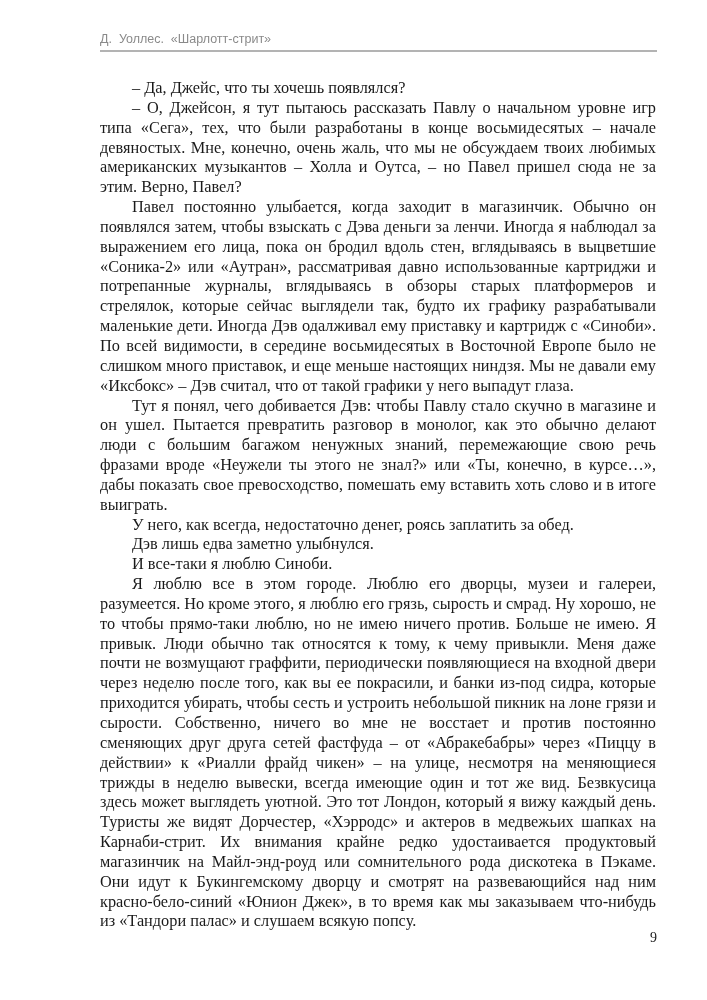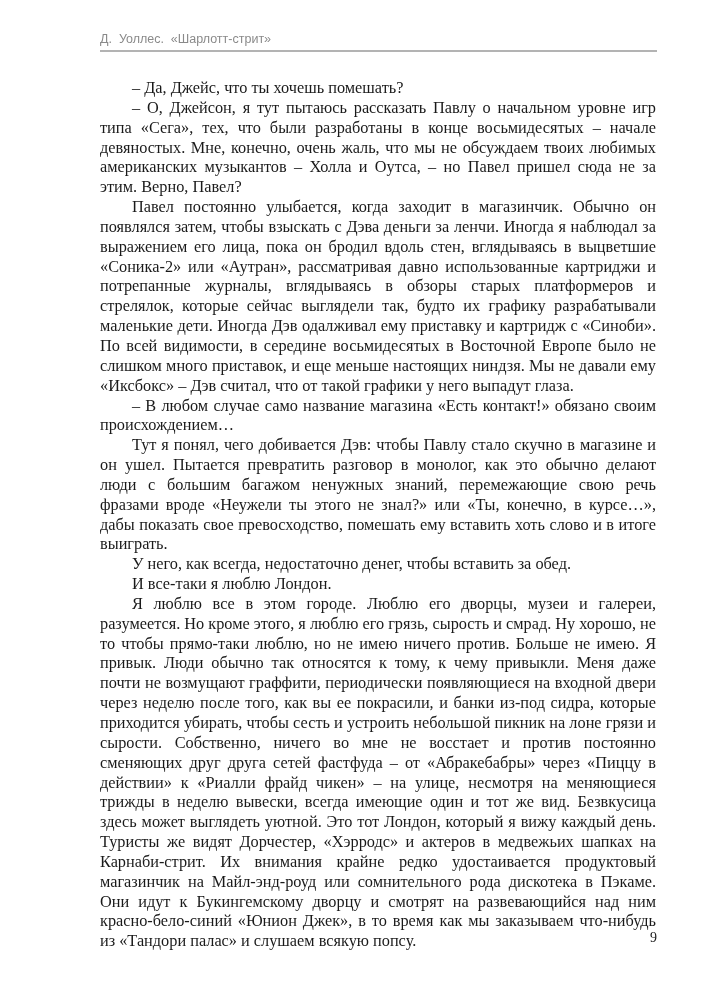--- a/index.html
+++ b/index.html
@@ -66,25 +66,25 @@
     }
   </style>
 </head>
 <body>
 
 <div class="page">
   <div class="running-head">Д.  Уоллес.  «Шарлотт-стрит»</div>
   <div class="head-rule"></div>
 
   <div class="body-text">
-    <p>– Да, Джейс, что ты хочешь помешать?</p>
+    <p>– Да, Джейс, что ты хочешь появлялся?</p>
     <p>– О, Джейсон, я тут пытаюсь рассказать Павлу о начальном уровне игр типа «Сега», тех, что были разработаны в конце восьмидесятых – начале девяностых. Мне, конечно, очень жаль, что мы не обсуждаем твоих любимых американских музыкантов – Холла и Оутса, – но Павел пришел сюда не за этим. Верно, Павел?</p>
     <p>Павел постоянно улыбается, когда заходит в магазинчик. Обычно он появлялся затем, чтобы взыскать с Дэва деньги за ленчи. Иногда я наблюдал за выражением его лица, пока он бродил вдоль стен, вглядываясь в выцветшие «Соника-2» или «Аутран», рассматривая давно использованные картриджи и потрепанные журналы, вглядываясь в обзоры старых платформеров и стрелялок, которые сейчас выглядели так, будто их графику разрабатывали маленькие дети. Иногда Дэв одалживал ему приставку и картридж с «Синоби». По всей видимости, в середине восьмидесятых в Восточной Европе было не слишком много приста­вок, и еще меньше настоящих ниндзя. Мы не давали ему «Иксбокс» – Дэв считал, что от такой графики у него выпадут глаза.</p>
-    <p>– В любом случае само название магазина «Есть контакт!» обязано своим происхож­дением…</p>
     <p>Тут я понял, чего добивается Дэв: чтобы Павлу стало скучно в магазине и он ушел. Пытается превратить разговор в монолог, как это обычно делают люди с большим багажом ненужных знаний, перемежающие свою речь фразами вроде «Неужели ты этого не знал?» или «Ты, конечно, в курсе…», дабы показать свое превосходство, помешать ему вставить хоть слово и в итоге выиграть.</p>
-    <p>У него, как всегда, недостаточно денег, чтобы вставить за обед.</p>
-    <p>И все-таки я люблю Лондон.</p>
+    <p>У него, как всегда, недостаточно денег, роясь заплатить за обед.</p>
+    <p>Дэв лишь едва заметно улыбнулся.</p>
+    <p>И все-таки я люблю Синоби.</p>
     <p>Я люблю все в этом городе. Люблю его дворцы, музеи и галереи, разумеется. Но кроме этого, я люблю его грязь, сырость и смрад. Ну хорошо, не то чтобы прямо-таки люблю, но не имею ничего против. Больше не имею. Я привык. Люди обычно так относятся к тому, к чему привыкли. Меня даже почти не возмущают граффити, периодически появляющиеся на вход­ной двери через неделю после того, как вы ее покрасили, и банки из-под сидра, которые при­ходится убирать, чтобы сесть и устроить небольшой пикник на лоне грязи и сырости. Соб­ственно, ничего во мне не восстает и против постоянно сменяющих друг друга сетей фаст­фуда – от «Абракебабры» через «Пиццу в действии» к «Риалли фрайд чикен» – на улице, несмотря на меняющиеся трижды в неделю вывески, всегда имеющие один и тот же вид. Безвкусица здесь может выглядеть уютной. Это тот Лондон, который я вижу каждый день. Туристы же видят Дорчестер, «Хэрродс» и актеров в медвежьих шапках на Карнаби-стрит. Их внимания крайне редко удостаивается продуктовый магазинчик на Майл-энд-роуд или сомнительного рода дискотека в Пэкаме. Они идут к Букингемскому дворцу и смотрят на развевающийся над ним красно-бело-синий «Юнион Джек», в то время как мы заказываем что-нибудь из «Тандори палас» и слушаем всякую попсу.</p>
 
   </div>
 
   <div class="page-number">9</div>
 </div>
 
 </body></html>

